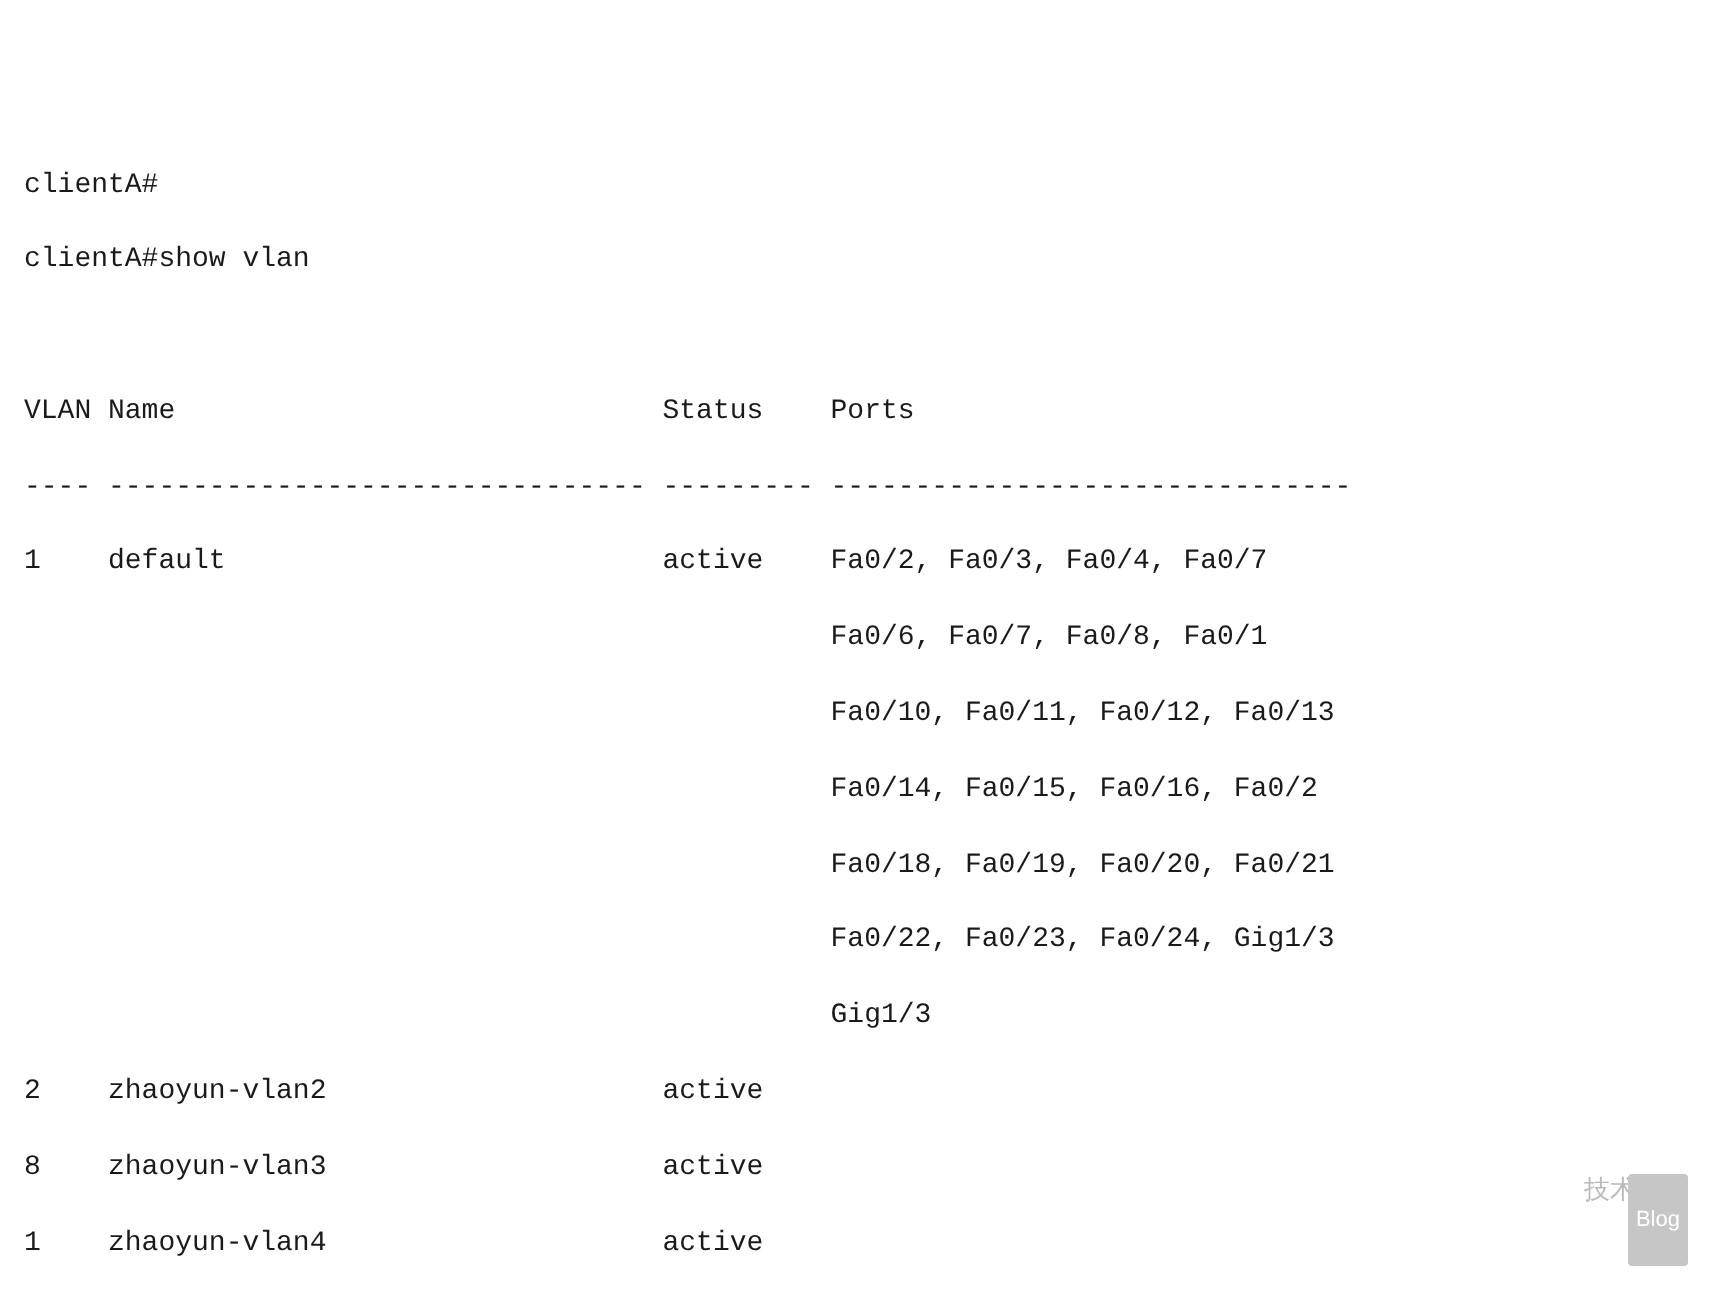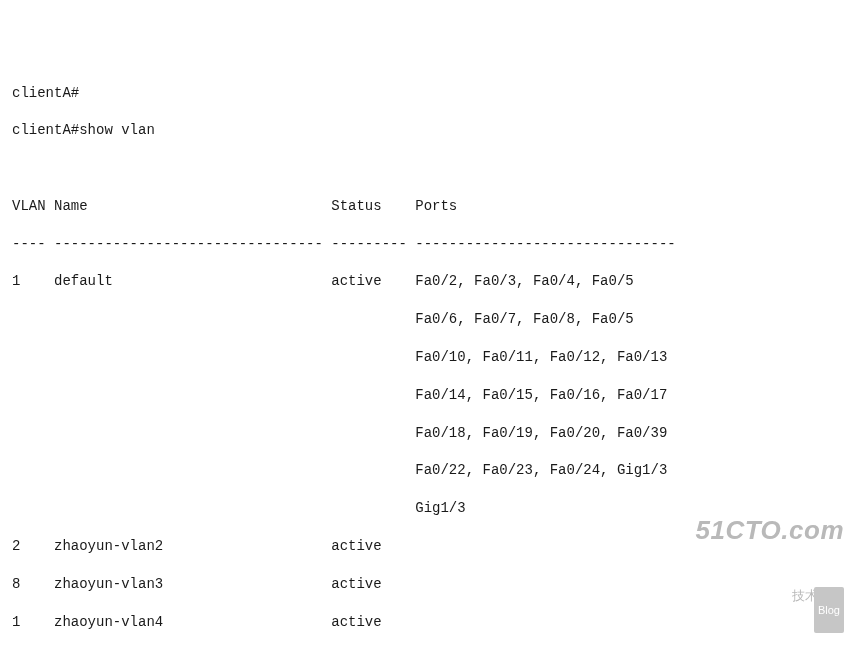--- a/index.html
+++ b/index.html
@@ -52,25 +52,25 @@
 </head>
 <body>
 
 
 
 <span class="prompt-line">clientA#</span>
 <span class="prompt-line">clientA#show vlan</span>
 <span class="prompt-line"> </span>
 <span class="prompt-line">VLAN Name                             Status    Ports</span>
 <span class="prompt-line">---- -------------------------------- --------- -------------------------------</span>
-<span class="prompt-line">1    default                          active    Fa0/2, Fa0/3, Fa0/4, Fa0/5</span>
-<span class="prompt-line">                                                Fa0/6, Fa0/7, Fa0/8, Fa0/5</span>
+<span class="prompt-line">1    default                          active    Fa0/2, Fa0/3, Fa0/4, Fa0/7</span>
+<span class="prompt-line">                                                Fa0/6, Fa0/7, Fa0/8, Fa0/1</span>
 <span class="prompt-line">                                                Fa0/10, Fa0/11, Fa0/12, Fa0/13</span>
-<span class="prompt-line">                                                Fa0/14, Fa0/15, Fa0/16, Fa0/17</span>
-<span class="prompt-line">                                                Fa0/18, Fa0/19, Fa0/20, Fa0/39</span>
+<span class="prompt-line">                                                Fa0/14, Fa0/15, Fa0/16, Fa0/2</span>
+<span class="prompt-line">                                                Fa0/18, Fa0/19, Fa0/20, Fa0/21</span>
 <span class="prompt-line">                                                Fa0/22, Fa0/23, Fa0/24, Gig1/3</span>
 <span class="prompt-line">                                                Gig1/3</span>
 <span class="prompt-line">2    zhaoyun-vlan2                    active    </span>
 <span class="prompt-line">8    zhaoyun-vlan3                    active    </span>
 <span class="prompt-line">1    zhaoyun-vlan4                    active    </span>
 <span class="prompt-line">1002 fddi-default                     act/unsup </span>
 
 
 
 
@@ -82,21 +82,20 @@
 
 
 
 
 
 
 
 
 
 <div class="watermark">
-  <div class="brand">51CTO.com</div>
   <div class="sub">
     <span>技术博客</span>
     <span class="blog">Blog</span>
   </div>
 </div>
 
 
 
 
 </body></html>

